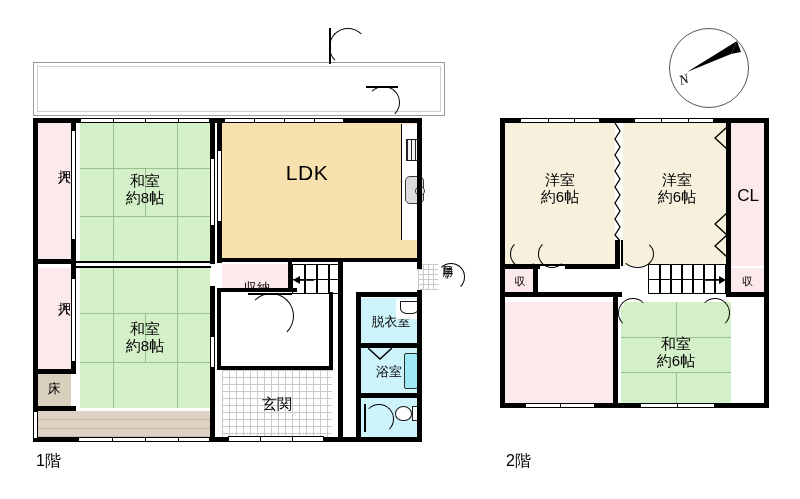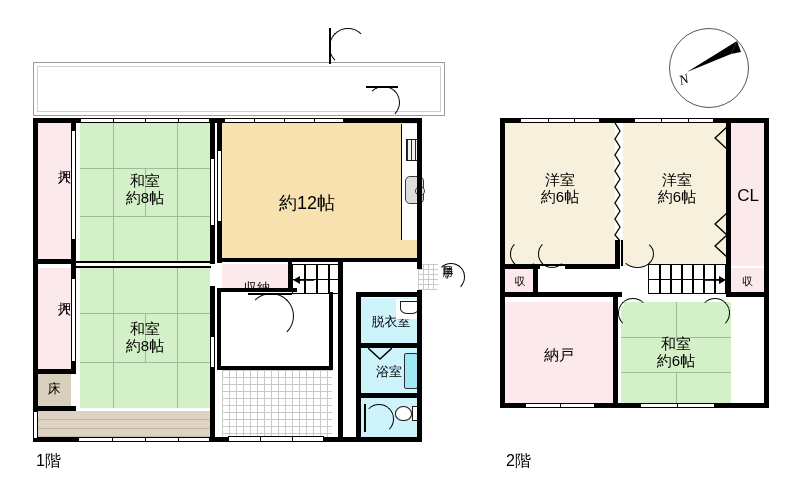--- a/index.html
+++ b/index.html
@@ -218,35 +218,36 @@
 
     <div class="abs f-toko" style="left:37px; top:374px; width:34px; height:34px;"></div>
     <div class="lbl t-small" style="left:37px; top:382px; width:34px;">床</div>
 
     <div class="abs f-engawa" style="left:37px; top:411px; width:173px; height:31px;"></div>
     <div class="thinline" style="left:37px; top:419px; width:173px; height:1px; background:#c5b8a8;"></div>
     <div class="thinline" style="left:37px; top:428px; width:173px; height:1px; background:#c5b8a8;"></div>
     <div class="thinline" style="left:37px; top:436px; width:173px; height:1px; background:#c5b8a8;"></div>
 
     <div class="abs f-ldk" style="left:222px; top:123px; width:196px; height:139px;"></div>
-    <div class="room t-ldksub" style="left:222px; top:190px; width:170px; height:26px;">
-      <span>約12帖</span>
+    <div class="room t-big" style="left:222px; top:155px; width:170px; height:36px;">
+      <span>LDK</span>
     </div>
 
     <div class="abs f-white" style="left:401px; top:124px; width:24px; height:116px; border-left:1px solid #000;"></div>
     <div class="stove" style="left:406px; top:139px; width:16px; height:22px;"></div>
     <div class="sink" style="left:405px; top:176px; width:19px; height:28px;"></div>
     <div class="sink-bowl" style="left:415px; top:186px; width:8px; height:8px;"></div>
 
     <div class="abs f-closet" style="left:222px; top:264px; width:70px; height:26px;"></div>
     <div class="lbl t-small" style="left:222px; top:269px; width:70px;margin-top:12px;">収納</div>
 
     <div class="abs f-white" style="left:222px; top:292px; width:120px; height:76px;"></div>
 
     <div class="abs hatch-tile" style="left:222px; top:370px; width:110px; height:72px;"></div>
+    <div class="lbl t-room-name" style="left:222px; top:396px; width:110px;">玄関</div>
 
     <div class="abs f-bath" style="left:361px; top:298px; width:60px; height:46px;"></div>
     <div class="lbl t-small" style="left:358px; top:315px; width:66px;">脱衣室</div>
     <div class="abs f-white" style="left:396px; top:299px; width:25px; height:20px;"></div>
     <div class="lavatory" style="left:400px; top:301px; width:19px; height:13px;"></div>
 
     <div class="abs f-bath" style="left:361px; top:348px; width:60px; height:46px;"></div>
     <div class="lbl t-small" style="left:358px; top:365px; width:62px;">浴室</div>
     <div class="tub" style="left:404px; top:353px; width:14px; height:36px;"></div>
 
@@ -370,21 +371,20 @@
 
     <div class="abs f-closet" style="left:505px; top:268px; width:30px; height:28px;"></div>
     <div class="lbl t-tiny" style="left:505px; top:275px; width:30px;">収</div>
 
     <div class="abs f-closet" style="left:731px; top:268px; width:33px; height:28px;"></div>
     <div class="lbl t-tiny" style="left:731px; top:275px; width:33px;">収</div>
 
     <div class="abs f-white" style="left:537px; top:268px; width:192px; height:28px;"></div>
 
     <div class="abs f-nando" style="left:505px; top:302px; width:108px; height:106px;"></div>
-    <div class="lbl t-room-name" style="left:505px; top:347px; width:108px;">納戸</div>
 
     <div class="abs f-tatami" style="left:621px; top:302px; width:110px; height:106px;"></div>
     <div class="tatami-line" style="left:621px; top:337px; width:110px; height:1px;"></div>
     <div class="tatami-line" style="left:621px; top:372px; width:110px; height:1px;"></div>
     <div class="tatami-line" style="left:676px; top:372px; width:1px; height:36px;"></div>
     <div class="tatami-line" style="left:676px; top:302px; width:1px; height:35px;"></div>
     <div class="room t-room-name" style="left:621px; top:324px; width:110px; height:58px;">
       <span>和室</span>
       <span>約6帖</span>
     </div>

